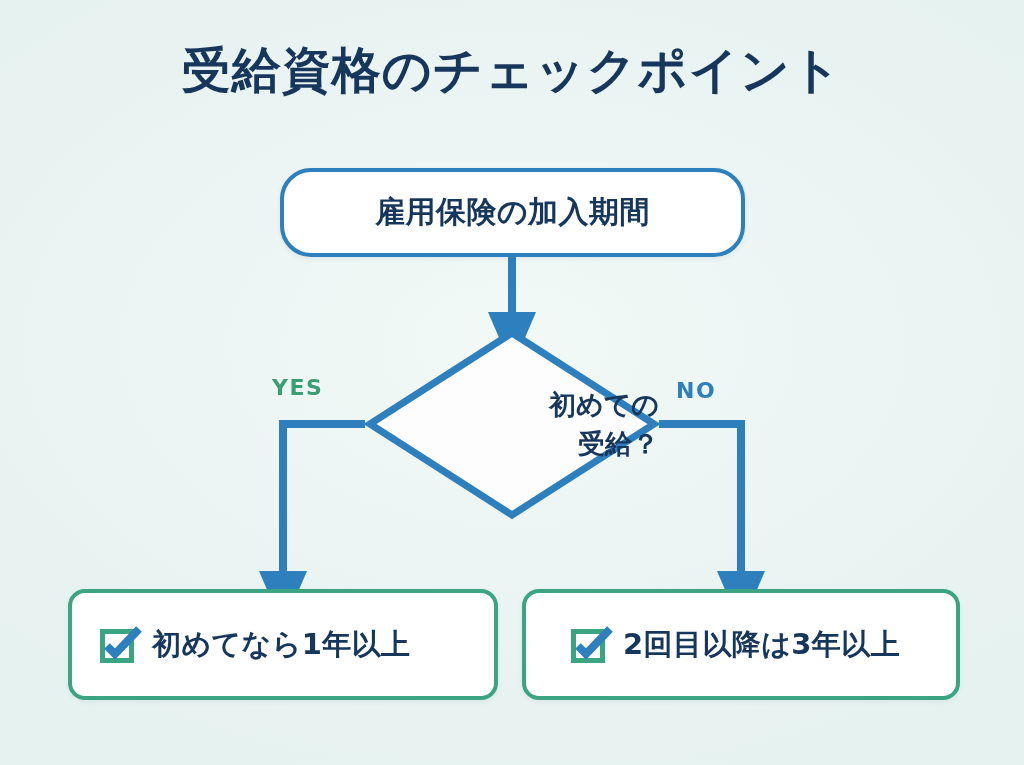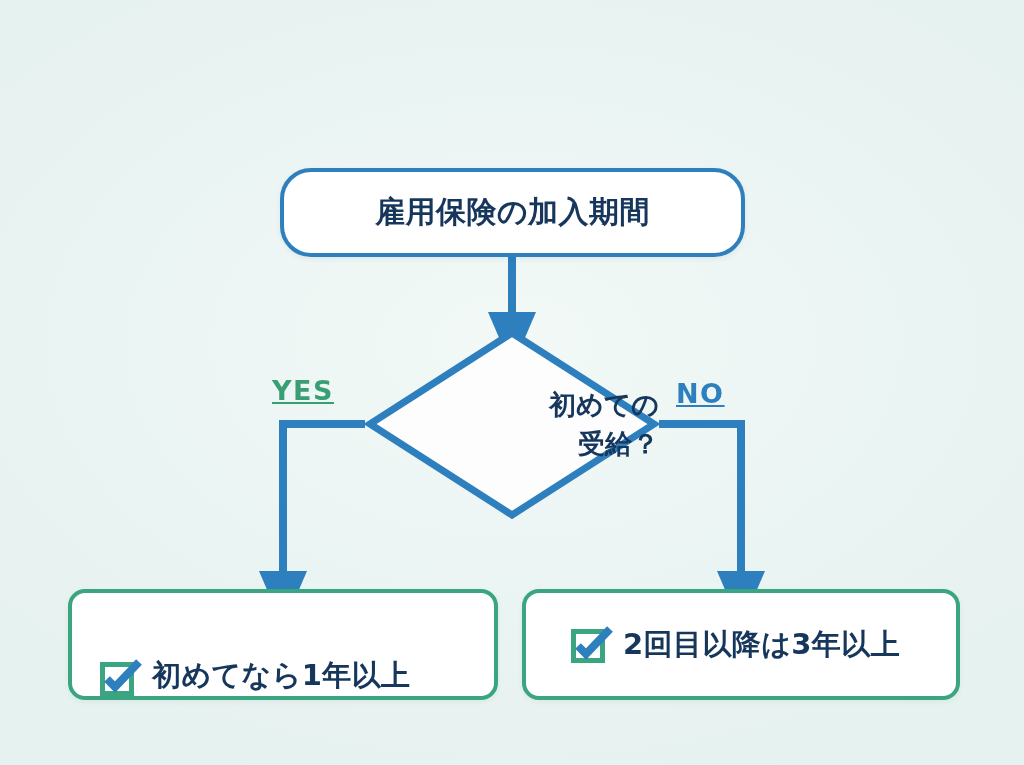--- a/index.html
+++ b/index.html
@@ -87,24 +87,23 @@
     font-weight: 700;
     color: #16365c;
     line-height: 1.45;
     text-align: center;
     pointer-events: none;
   }
 
   
   .branch-label {
     position: absolute;
-    font-size: 27px;
+    font-size: 22px;
     font-weight: 700;
     letter-spacing: 1.5px;
-    text-decoration: underline;
   }
   .branch-yes {
     left: 272px;
     top: 375px;
     color: #3a9e75;
   }
   .branch-no {
     left: 676px;
     top: 378px;
     color: #2d7fbe;
@@ -116,21 +115,21 @@
     top: 589px;
     height: 111px;
     box-sizing: border-box;
     border: 4px solid #3aa580;
     border-radius: 17px;
     background: #ffffff;
     display: flex;
     align-items: center;
     box-shadow: 0 2px 5px rgba(30, 90, 80, 0.07);
   }
-  .result-left  { left: 68px;  width: 430px; padding-left: 28px; align-items: flex-end; }
+  .result-left  { left: 68px;  width: 430px; padding-left: 28px; }
   .result-right { left: 522px; width: 438px; padding-left: 45px; }
 
   .check-icon {
     position: relative;
     width: 36px;
     height: 36px;
     flex: 0 0 36px;
     margin-right: 16px;
   }
   .check-icon svg { display: block; overflow: visible; }
@@ -151,20 +150,21 @@
     width: 1024px;
     height: 765px;
     pointer-events: none;
   }
 </style>
 </head>
 <body>
 
 <div id="canvas">
 
+  <div class="title"><span>受給資格のチェックポイント</span></div>
 
   <svg id="connectors" viewBox="0 0 1024 765" width="1024" height="765">
     <defs>
       <marker id="arrowhead" markerWidth="7" markerHeight="6" refX="0.5" refY="3" orient="auto" markerUnits="strokeWidth">
         <path d="M0,0 L7,3 L0,6 z" fill="#2d7fbe"></path>
       </marker>
     </defs>
 
     <line x1="512" y1="257" x2="512" y2="316" stroke="#2d7fbe" stroke-width="8" marker-end="url(#arrowhead)"></line>
 

